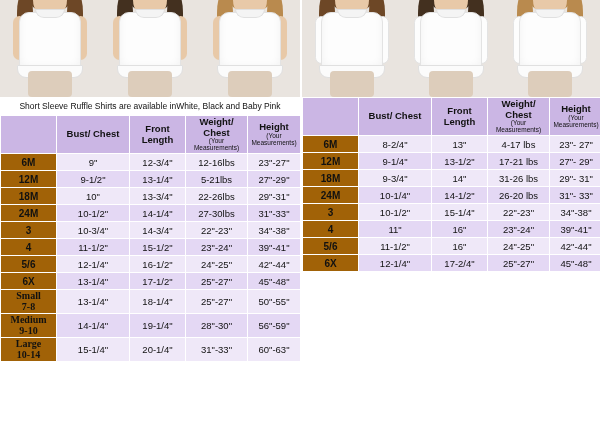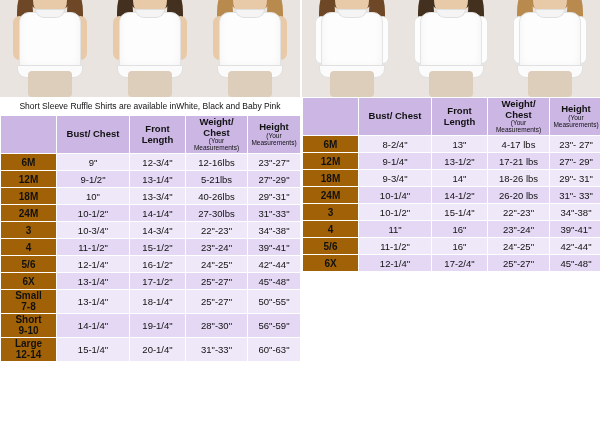--- a/index.html
+++ b/index.html
@@ -188,21 +188,21 @@
     background: #a16207;
     font-weight: bold;
     font-size: 10px;
   }
   tbody .val {
     background: #efe8f8;
     font-weight: normal;
   }
   tbody tr.alt .val { background: #e4d8f4; }
   tbody .tall { height: 24px; line-height: 1.05; }
-  .sizecell .two { display:block; font-size: 10px; line-height: 1.05; }
+  .sizecell .two { display:block; font-size: 10px; line-height: 1.05; font-family: Liberation Serif, serif; }
 </style>
 </head>
 <body>
 
 <div class="page">
 
   <div class="panel panel-left">
 
     <div class="photos">
       <div class="photo p1">
@@ -280,21 +280,21 @@
           <td class="sizecell">12M</td>
           <td class="val">9-1/2"</td>
           <td class="val">13-1/4"</td>
           <td class="val">5-21lbs</td>
           <td class="val">27"-29"</td>
         </tr>
         <tr>
           <td class="sizecell">18M</td>
           <td class="val">10"</td>
           <td class="val">13-3/4"</td>
-          <td class="val">40-26lbs</td>
+          <td class="val">22-26lbs</td>
           <td class="val">29"-31"</td>
         </tr>
         <tr class="alt">
           <td class="sizecell">24M</td>
           <td class="val">10-1/2"</td>
           <td class="val">14-1/4"</td>
           <td class="val">27-30lbs</td>
           <td class="val">31"-33"</td>
         </tr>
         <tr>
@@ -330,32 +330,32 @@
               <span class="two">Small</span>
               <span class="two">7-8</span>
             </td>
           <td class="val tall">13-1/4"</td>
           <td class="val tall">18-1/4"</td>
           <td class="val tall">25"-27"</td>
           <td class="val tall">50"-55"</td>
         </tr>
         <tr class="alt">
           <td class="sizecell tall">
-              <span class="two">Short</span>
+              <span class="two">Medium</span>
               <span class="two">9-10</span>
             </td>
           <td class="val tall">14-1/4"</td>
           <td class="val tall">19-1/4"</td>
           <td class="val tall">28"-30"</td>
           <td class="val tall">56"-59"</td>
         </tr>
         <tr>
           <td class="sizecell tall">
               <span class="two">Large</span>
-              <span class="two">12-14</span>
+              <span class="two">10-14</span>
             </td>
           <td class="val tall">15-1/4"</td>
           <td class="val tall">20-1/4"</td>
           <td class="val tall">31"-33"</td>
           <td class="val tall">60"-63"</td>
         </tr>
       </tbody>
     </table>
   </div>
 
@@ -433,21 +433,21 @@
           <td class="sizecell">12M</td>
           <td class="val">9-1/4"</td>
           <td class="val">13-1/2"</td>
           <td class="val">17-21 lbs</td>
           <td class="val">27"- 29"</td>
         </tr>
         <tr>
           <td class="sizecell">18M</td>
           <td class="val">9-3/4"</td>
           <td class="val">14"</td>
-          <td class="val">18-26 lbs</td>
+          <td class="val">31-26 lbs</td>
           <td class="val">29"- 31"</td>
         </tr>
         <tr class="alt">
           <td class="sizecell">24M</td>
           <td class="val">10-1/4"</td>
           <td class="val">14-1/2"</td>
           <td class="val">26-20 lbs</td>
           <td class="val">31"- 33"</td>
         </tr>
         <tr>

